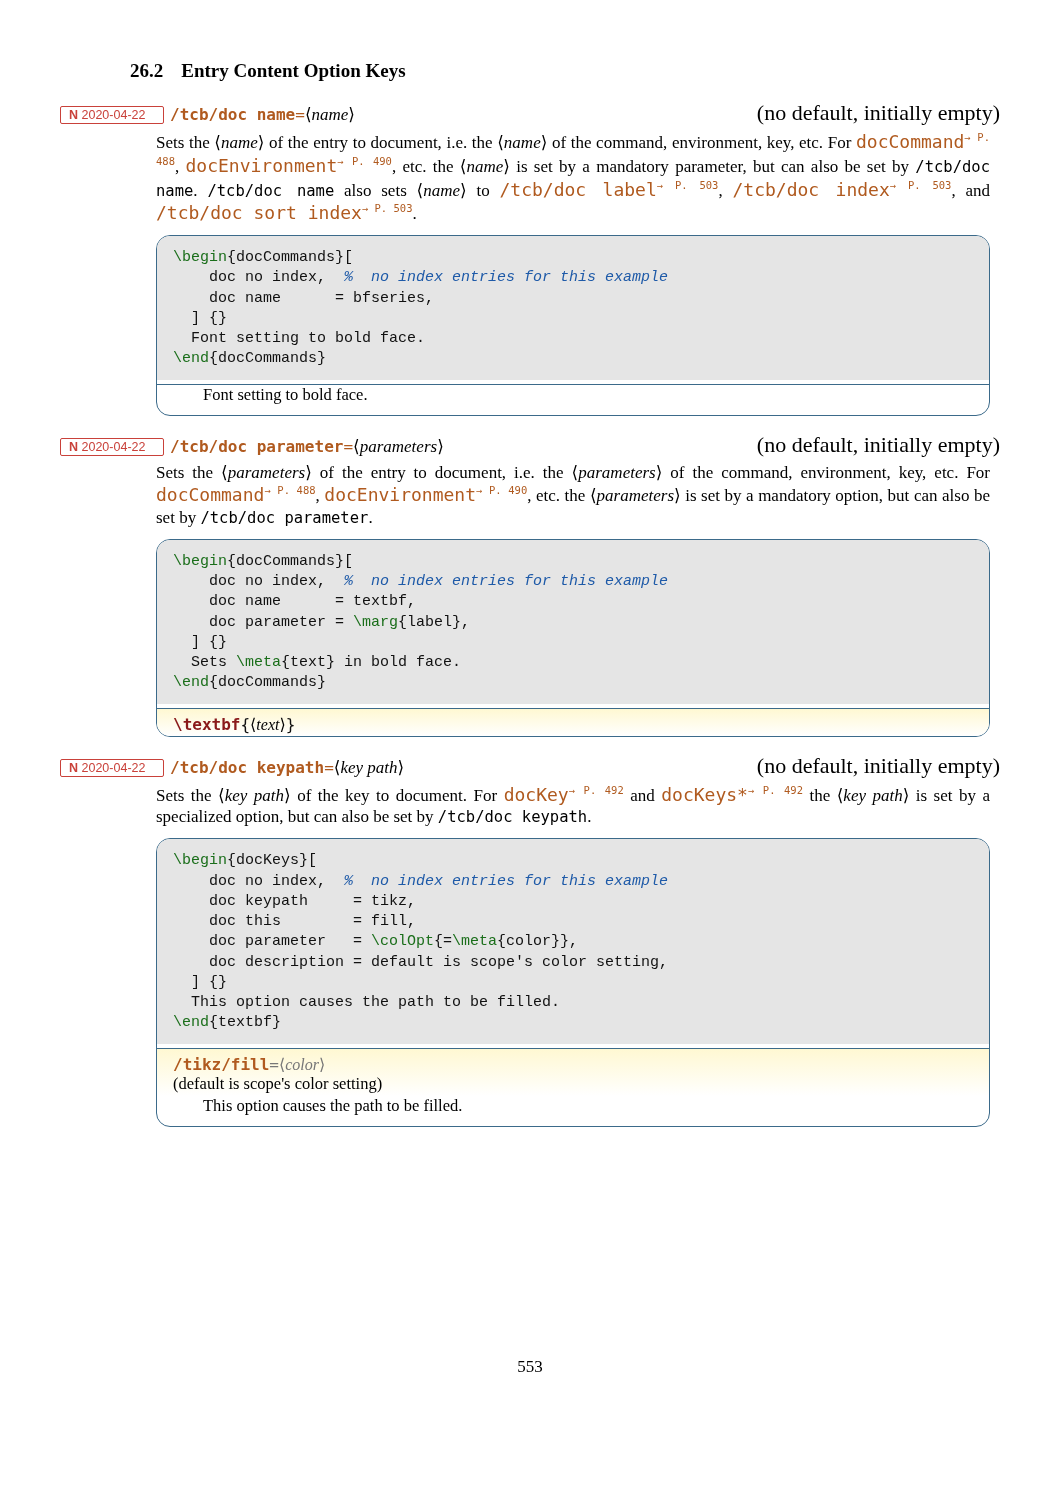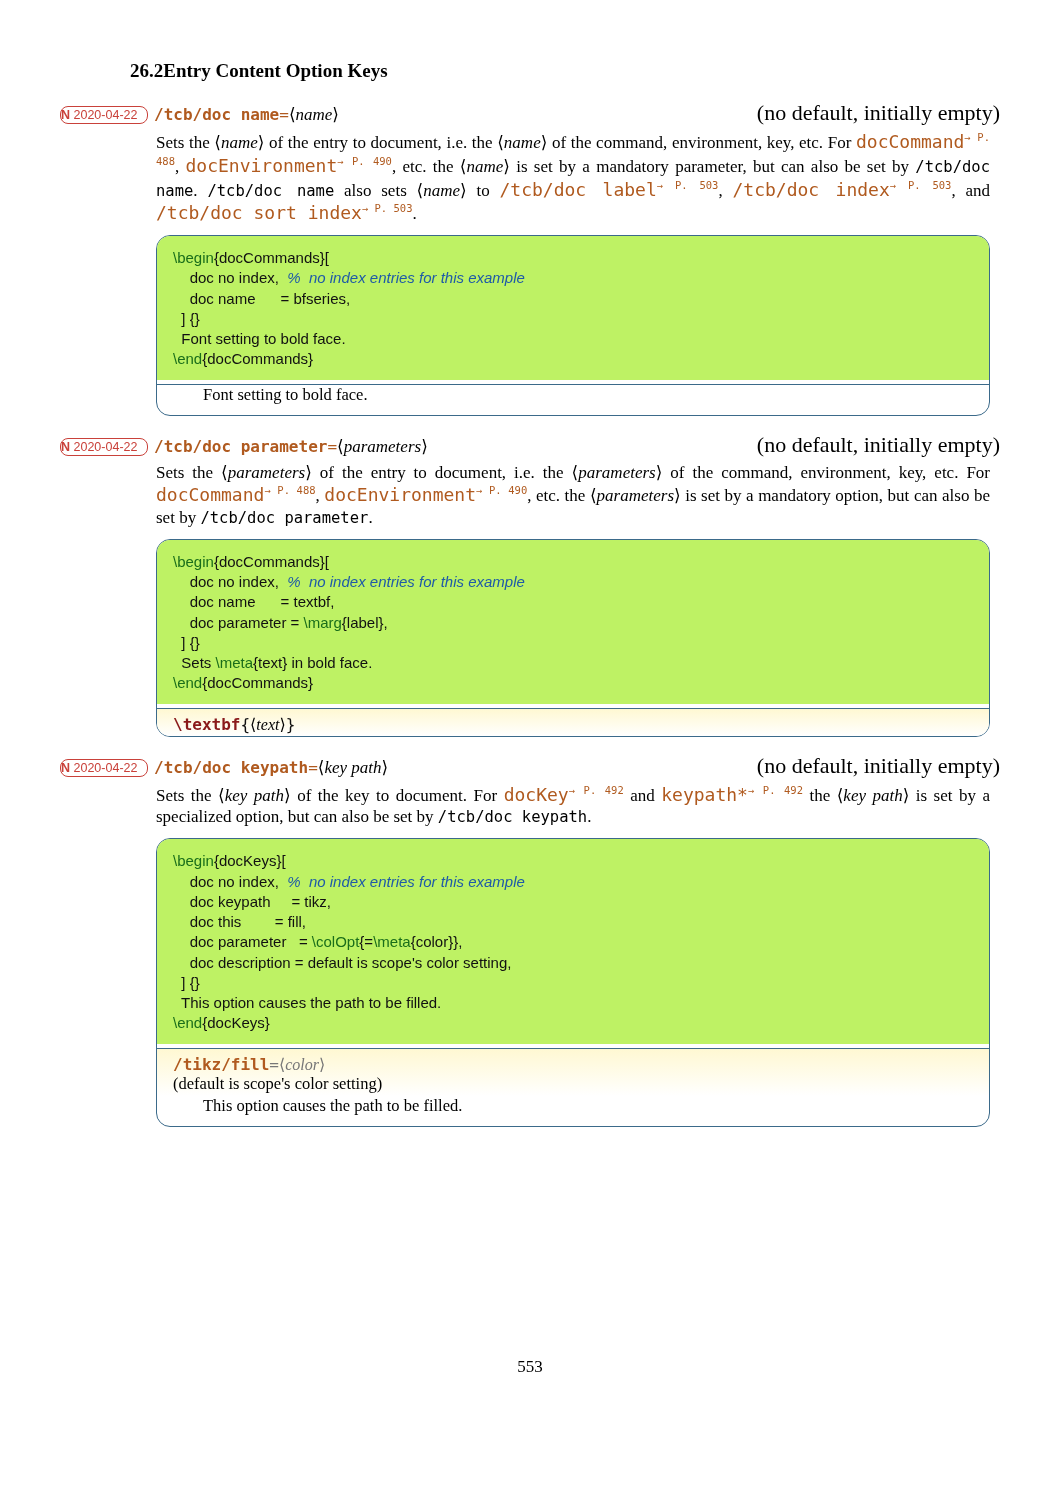--- a/index.html
+++ b/index.html
@@ -13,34 +13,34 @@
   .page {
     padding: 60px 60px 40px 60px;
     position: relative;
   }
   .section-title {
     font-weight: bold;
     font-size: 19px;
     margin-left: 70px;
     margin-bottom: 18px;
   }
-  .section-num { }
+  .section-num { margin-right: 18px; }
   .entry { margin-bottom: 16px; }
   .entry-head {
     display: flex;
     align-items: baseline;
     margin-bottom: 4px;
   }
   .badge {
     display: inline-block;
     border: 1px solid #c9413a;
     color: #c9413a;
     font-size: 12.5px;
-    padding: 1px 0;
-    border-radius: 8px;
+    padding: 1px 8px;
+    border-radius: 2px;
     margin-right: 6px;
     font-family: Arial, sans-serif;
     position: relative;
     top: -1px;
     flex: 0 0 auto;
     min-width: 86px;
   }
   .badge-n { font-family: Arial, sans-serif; font-weight: bold; }
   .key {
     color: #b05a1f; 
@@ -77,23 +77,23 @@
     font-family: "DejaVu Sans Mono", Menlo, monospace;
     vertical-align: super;
   }
   .box {
     margin: 10px 10px 14px 96px;
     border: 1px solid #3b6a8a;
     border-radius: 14px;
     overflow: hidden;
   }
   .code-area {
-    background: #bef264;
+    background: #e5e5e5;
     padding: 12px 16px 10px 16px;
-    font-family: Liberation Sans, sans-serif;
+    font-family: Liberation Mono, monospace;
     font-size: 15px;
     line-height: 1.35;
     white-space: pre;
   }
   .c-cmd { color: #1a6e1a; } 
   .c-env { color: #111; }
   .c-cmt { color: #1e5aa8; font-style: italic; } 
   .c-body { color: #111; }
   .result-sep {
     border-top: 1px solid #3b6a8a;
@@ -196,35 +196,35 @@
       <span class="badge"><span class="badge-n">N</span> <span>2020-04-22</span></span>
       <span>
         <span class="key"><span class="key-name">/tcb/doc keypath</span></span><span class="key">=</span><span class="angles">⟨</span><span class="meta">key path</span><span class="angles">⟩</span>
       </span>
       <span class="def-note">(no default, initially empty)</span>
     </div>
     <div class="body-text">
       Sets the <span class="angles">⟨</span><span class="meta">key path</span><span class="angles">⟩</span> of the key to document. For
       <span class="tt">docKey</span><span class="pref">→ P. 492</span>
       and
-      <span class="tt">keypath*</span><span class="pref">→ P. 492</span>
+      <span class="tt">docKeys*</span><span class="pref">→ P. 492</span>
       the <span class="angles">⟨</span><span class="meta">key path</span><span class="angles">⟩</span> is set by a specialized option, but can also be set by
       <span class="tt-black">/tcb/doc keypath</span>.
     </div>
 
     <div class="box">
       <div class="code-area"><span class="c-cmd">\begin</span><span class="c-env">{docKeys}[</span>
 <span class="c-body">    doc no index,  </span><span class="c-cmt">%  no index entries for this example</span>
 <span class="c-body">    doc keypath     = tikz,</span>
 <span class="c-body">    doc this        = fill,</span>
 <span class="c-body">    doc parameter   = </span><span class="c-cmd">\colOpt</span><span class="c-body">{=</span><span class="c-cmd">\meta</span><span class="c-body">{color}},</span>
 <span class="c-body">    doc description = default is scope's color setting,</span>
 <span class="c-body">  ] {}</span>
 <span class="c-body">  This option causes the path to be filled.</span>
-<span class="c-cmd">\end</span><span class="c-env">{docKeys}</span></div>
+<span class="c-cmd">\end</span><span class="c-env">{textbf}</span></div>
       <div class="result-sep"></div>
       <div class="result-head">
         <div class="result-row">
           <span>
             <span class="result-key">/tikz/fill</span><span style="color:#777">=<span class="angles" style="color:#777">⟨</span><span class="meta" style="color:#777">color</span><span class="angles" style="color:#777">⟩</span></span>
           </span>
           <span style="font-family:'Times New Roman',serif;font-size:16.5px;color:#000">(default is scope's color setting)</span>
         </div>
       </div>
       <div class="result-desc">This option causes the path to be filled.</div>

